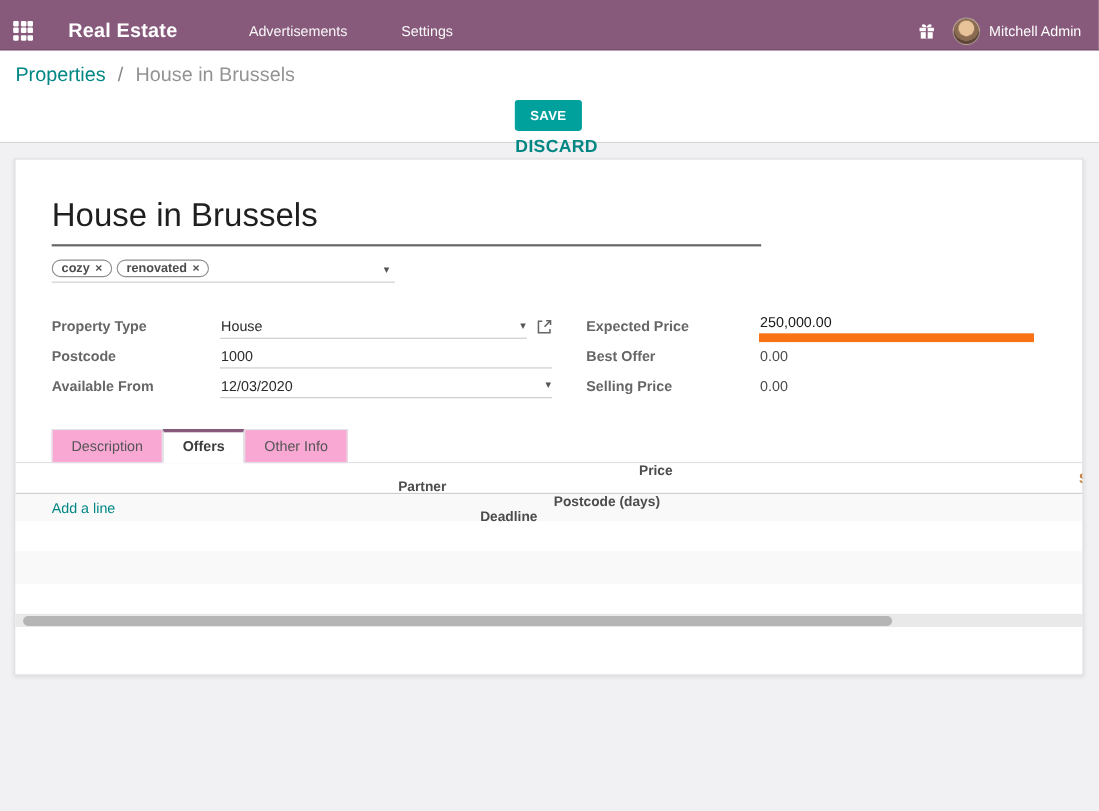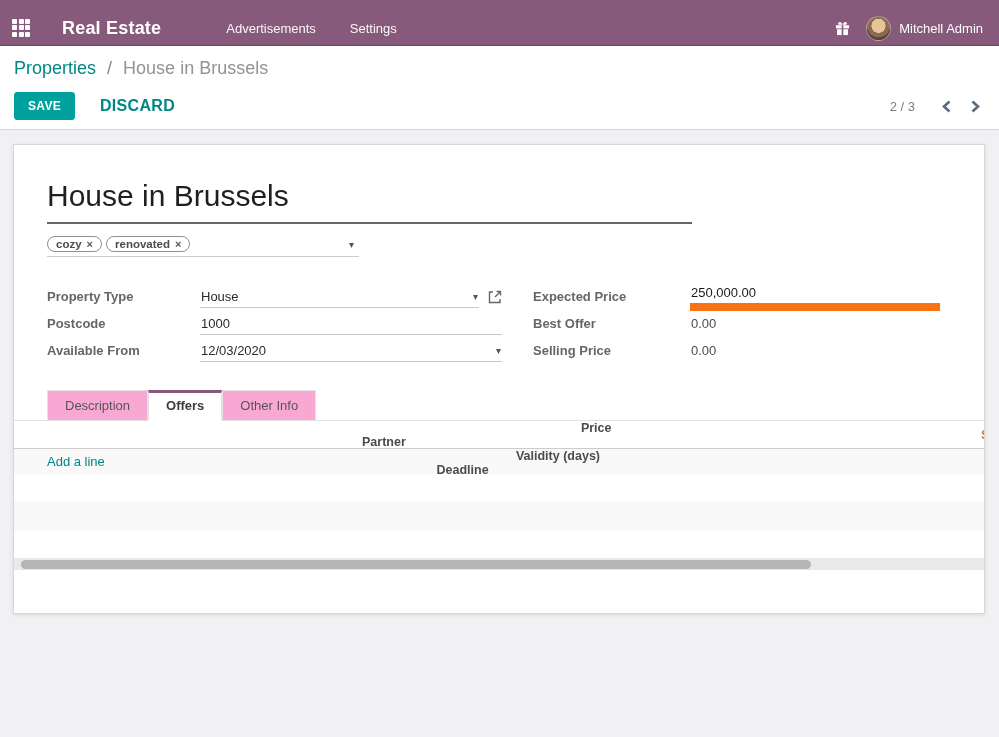--- a/index.html
+++ b/index.html
@@ -7,37 +7,37 @@
               font-family:"Liberation Sans", sans-serif; background:#f1f1f4; }
 
   
   .navbar { height:46px; background:#875a7b; display:flex; align-items:center;
             padding:12px 16px 0 12px; border-bottom:1px solid #6d4862; color:#fff; }
   .apps-icon { width:20px; height:20px; display:grid;
                grid-template-columns:repeat(3,5px); grid-template-rows:repeat(3,5px);
                gap:1.5px; cursor:pointer; }
   .apps-icon span { background:#fff; border-radius:1px; }
   .brand { font-size:18px; font-weight:bold; margin-left:30px; letter-spacing:.2px; cursor:pointer; }
-  .nav-menu { display:flex; margin-left:55px; gap:14px;justify-content:center; }
+  .nav-menu { display:flex; margin-left:55px; gap:29px;justify-content:center; }
   .nav-item { font-size:13px; color:rgba(255,255,255,.95); padding:6px 10px; cursor:pointer; }
   .nav-right { margin-left:auto; display:flex; align-items:center; gap:16px; }
   .gift-icon { width:15px; height:15px; cursor:pointer; }
   .user-menu { display:flex; align-items:center; gap:8px; cursor:pointer; }
   .avatar { width:25px; height:25px; border-radius:50%;
             background:radial-gradient(circle at 50% 38%, #e8c39a 0 38%, #8a6b52 39% 62%, #5d4436 63%);
             border:1px solid rgba(255,255,255,.4); }
   .user-name { font-size:13px; color:#fff; }
 
   
   .control-panel { background:#fff; padding:12px 16px 10px 14px; border-bottom:1px solid #d5d5d5; height:84px; }
   .breadcrumb { font-size:18px; }
   .breadcrumb .parent { color:#008784; cursor:pointer; }
   .breadcrumb .sep { color:#888; margin:0 6px; }
   .breadcrumb .current { color:#939393; }
-  .cp-row { display:flex; align-items:center; margin-top:12px; }
+  .cp-row { display:flex; align-items:center; margin-top:12px;flex-direction:column; }
   .btn-save { background:#00a09d; color:#fff; border:1px solid #00a09d; font-size:12px;
               font-weight:bold; padding:6px 13px; border-radius:3px; cursor:pointer;
               font-family:"Liberation Sans",sans-serif; letter-spacing:.3px; }
   .btn-discard { background:none; border:none; color:#008784; font-size:16px; font-weight:bold;
                  margin-left:15px; padding:6px 10px; cursor:pointer; letter-spacing:.3px;
                  font-family:"Liberation Sans",sans-serif; }
   .pager { margin-left:auto; display:flex; align-items:center; gap:14px; }
   .pager-value { font-size:13px; color:#7b7b7b; margin-right:10px; cursor:pointer; }
   .pager-btn { background:none; border:none; cursor:pointer; padding:2px; display:flex; }
 
@@ -235,21 +235,21 @@
 
     <div class="tabs">
       <div class="tab inactive">Description</div>
       <div class="tab active">Offers</div>
       <div class="tab inactive">Other Info</div>
     </div>
 
     <div class="thead">
       <div class="th th-price">Price</div>
       <div class="th th-partner">Partner</div>
-      <div class="th th-validity">Validity (days)</div>
+      <div class="th th-validity">Postcode (days)</div>
       <div class="th th-deadline">Deadline</div>
       <div class="th-clip">S</div>
     </div>
     <div class="row-addline">
       <span class="add-line">Add a line</span>
     </div>
     <div class="stripe-w1"></div>
     <div class="stripe-g"></div>
     <div class="stripe-w2"></div>
 

